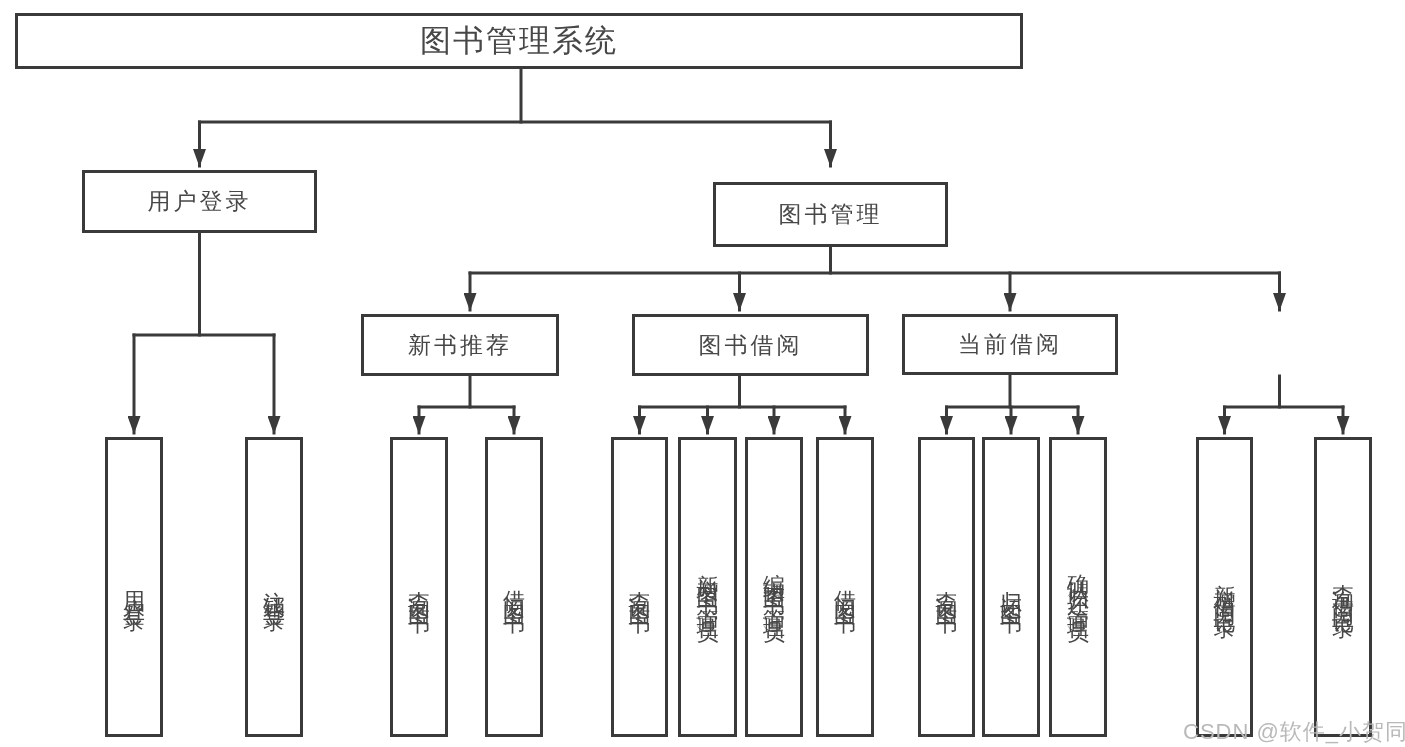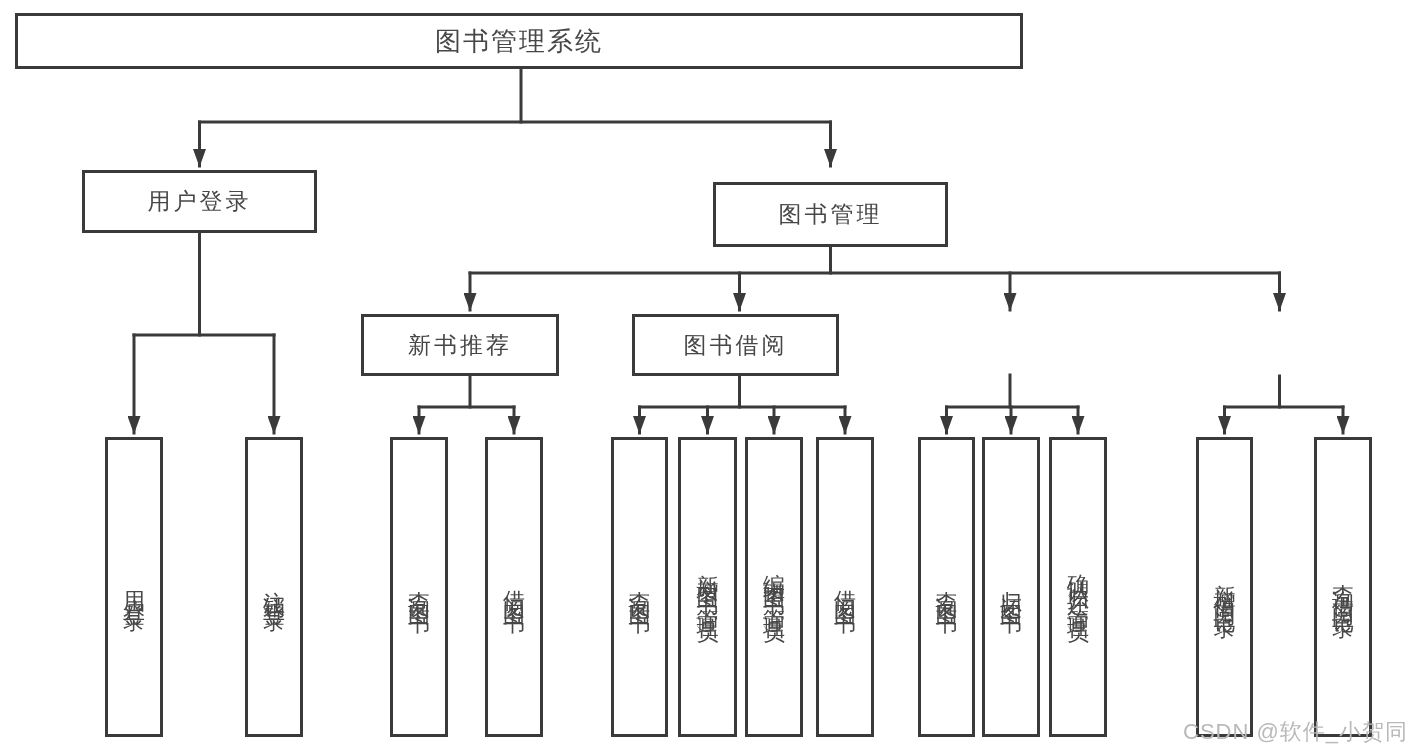--- a/index.html
+++ b/index.html
@@ -21,21 +21,21 @@
     justify-content:center;
     color:#474747;
     z-index:2;
   }
   .box.h span{
     font-size:23px;
     letter-spacing:3px;
     white-space:nowrap;
   }
   .box.root span{
-    font-size:26px;
+    font-size:31px;
     letter-spacing:2px;
   }
   .box.v span{
     writing-mode:vertical-rl;
     font-size:22px;
     letter-spacing:7px;
     line-height:1;
   }
   .watermark{
     position:absolute;
@@ -109,22 +109,25 @@
   <div class="box h" style="left:82px;top:170px;width:235px;height:63px">
     <span>用户登录</span>
   </div>
   <div class="box h" style="left:713px;top:182px;width:235px;height:65px">
     <span>图书管理</span>
   </div>
 
   <div class="box h" style="left:361px;top:314px;width:198px;height:62px">
     <span>新书推荐</span>
   </div>
-  <div class="box h" style="left:632px;top:314px;width:207px;height:62px">
+  <div class="box h" style="left:632px;top:314px;width:237px;height:62px">
     <span>图书借阅</span>
+  </div>
+  <div class="box h" style="left:902px;top:314px;width:216px;height:61px">
+    <span>当前借阅</span>
   </div>
 
   <div class="box v" style="left:105px;top:437px;width:58px;height:300px">
     <span>用户登录</span>
   </div>
   <div class="box v" style="left:245px;top:437px;width:58px;height:300px">
     <span>注销登录</span>
   </div>
 
   <div class="box v" style="left:390px;top:437px;width:58px;height:300px">

